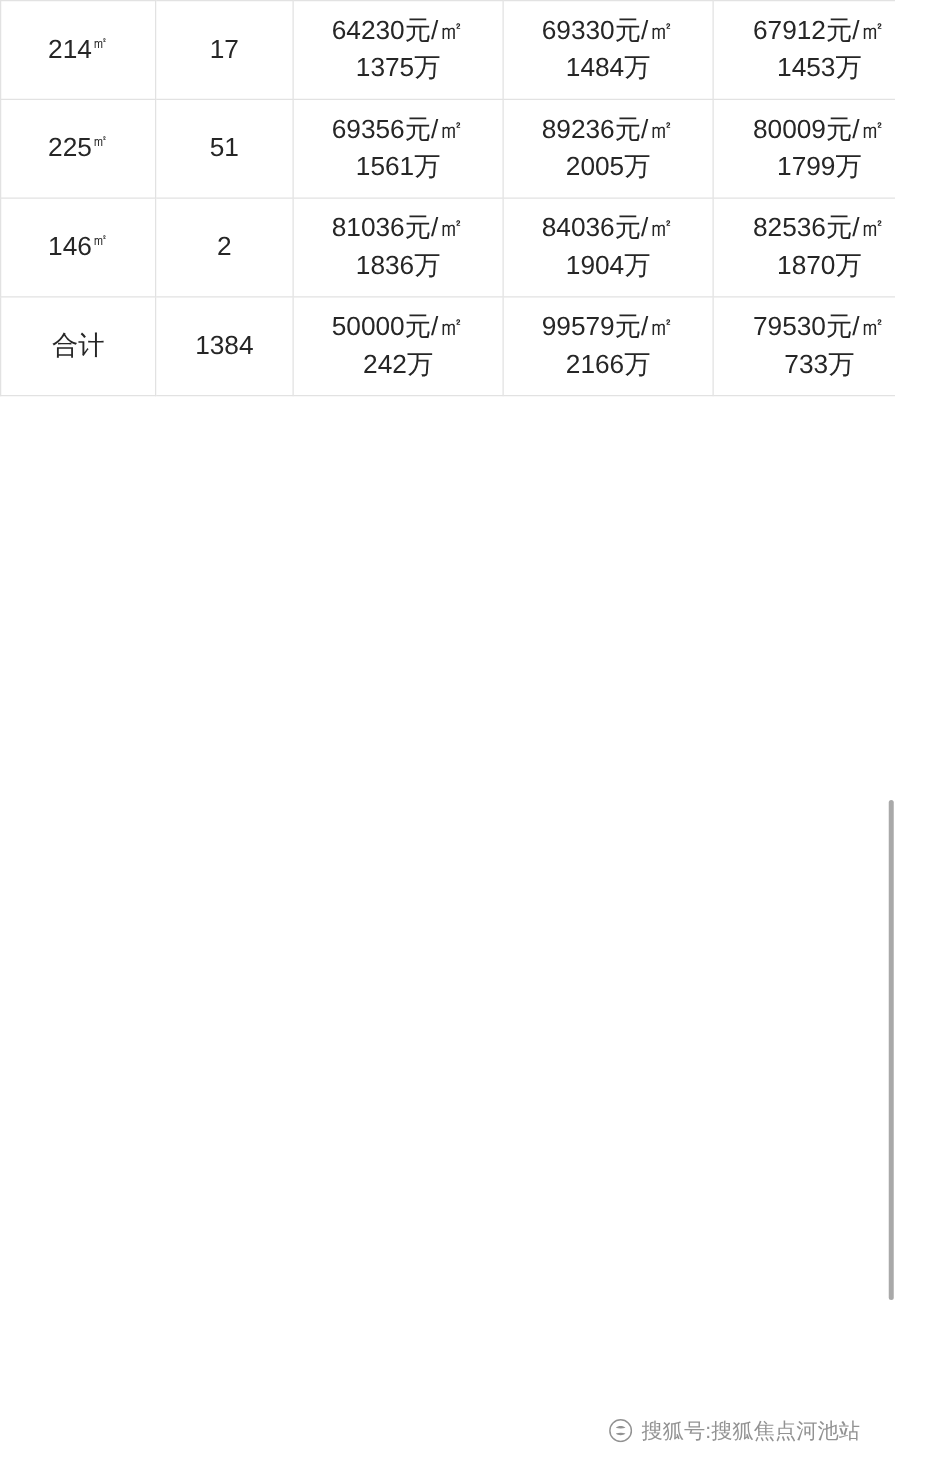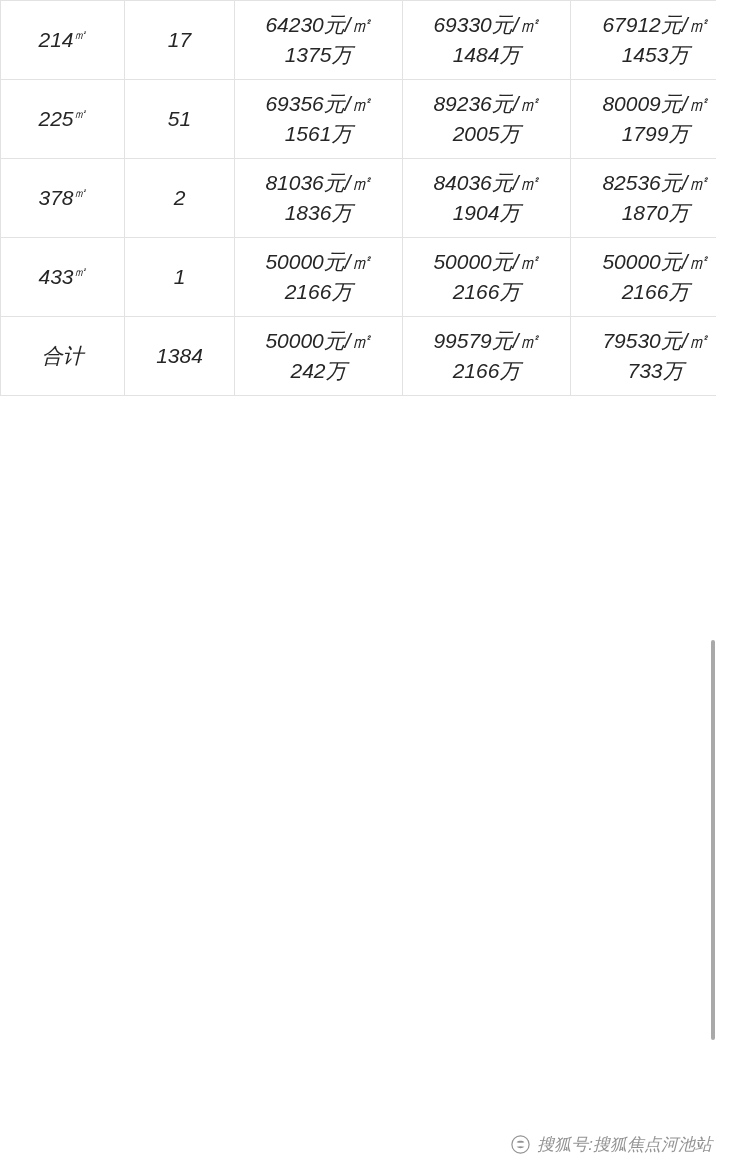--- a/index.html
+++ b/index.html
@@ -13,21 +13,20 @@
     overflow: hidden;
     font-family: "Liberation Sans", sans-serif;
     color: #222222;
   }
   .page {
     position: relative;
     width: 716px;
     height: 1168px;
     background: #ffffff;
     overflow: hidden;
-    font-style: italic;
   }
   table.price-table {
     width: 740px;
     border-collapse: collapse;
     table-layout: fixed;
   }
   table.price-table col.col-area   { width: 124px; }
   table.price-table col.col-count  { width: 110px; }
   table.price-table col.col-min    { width: 168px; }
   table.price-table col.col-max    { width: 168px; }
@@ -74,21 +73,21 @@
     top: 640px;
     width: 4px;
     height: 400px;
     background: #9a9a9a;
     border-radius: 2px;
     opacity: 0.85;
   }
   
   .watermark {
     position: absolute;
-    right: 4px;
+    right: 28px;
     bottom: 12px;
     display: flex;
     align-items: center;
     gap: 7px;
     color: #8d8d8d;
     font-size: 17px;
     opacity: 0.95;
   }
   .watermark .wm-logo {
     display: inline-block;
@@ -142,21 +141,21 @@
             <span class="line2">2005万</span>
           </td>
         <td>
             <span class="line1">80009元/㎡</span>
             <span class="line2">1799万</span>
           </td>
       </tr>
 
 
       <tr>
-        <td class="cell-area"><span>378</span><span class="sup">㎡</span></td>
+        <td class="cell-area"><span>146</span><span class="sup">㎡</span></td>
         <td class="cell-count">2</td>
         <td>
             <span class="line1">81036元/㎡</span>
             <span class="line2">1836万</span>
           </td>
         <td>
             <span class="line1">84036元/㎡</span>
             <span class="line2">1904万</span>
           </td>
         <td>
@@ -167,36 +166,20 @@
 
 
 
 
 
 
 
 
 
 
-      <tr>
-        <td class="cell-area"><span>433</span><span class="sup">㎡</span></td>
-        <td class="cell-count">1</td>
-        <td>
-            <span class="line1">50000元/㎡</span>
-            <span class="line2">2166万</span>
-          </td>
-        <td>
-            <span class="line1">50000元/㎡</span>
-            <span class="line2">2166万</span>
-          </td>
-        <td>
-            <span class="line1">50000元/㎡</span>
-            <span class="line2">2166万</span>
-          </td>
-      </tr>
 
       <tr>
         <td class="cell-area total-cell">合计</td>
         <td class="cell-count total-cell">1384</td>
         <td>
             <span class="line1">50000元/㎡</span>
             <span class="line2">242万</span>
           </td>
         <td>
             <span class="line1">99579元/㎡</span>

